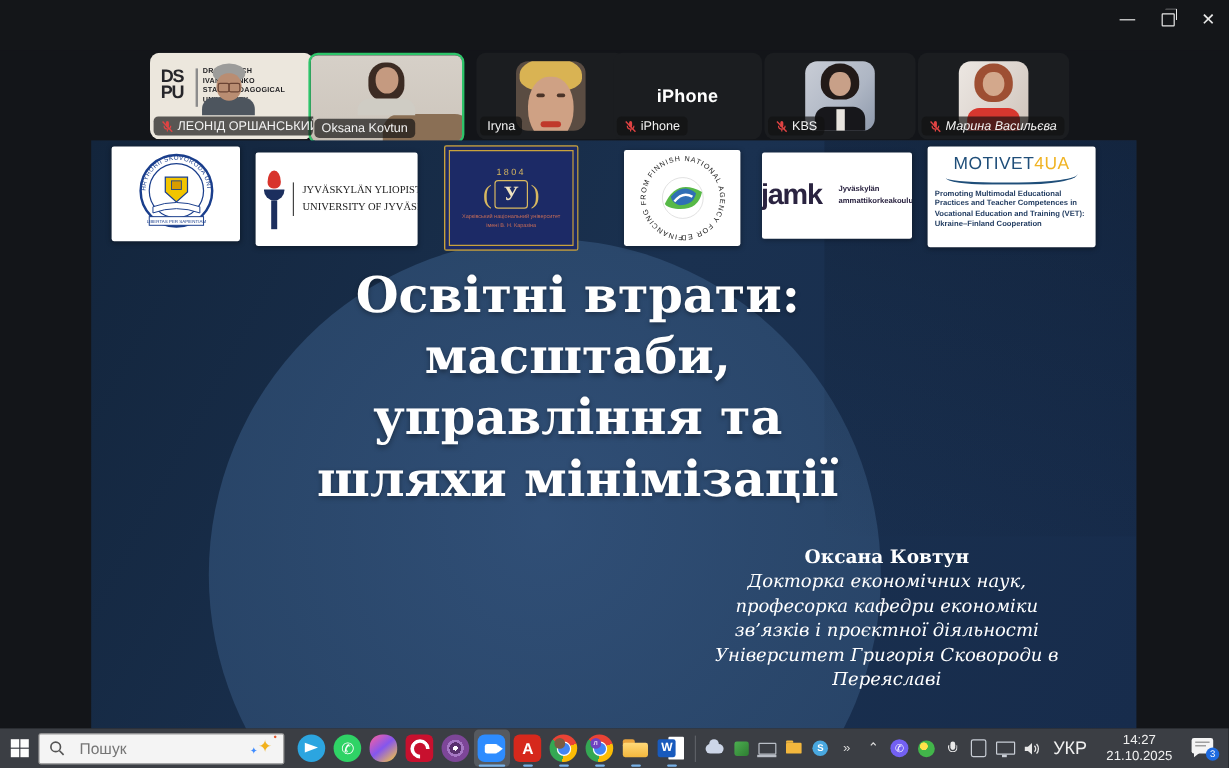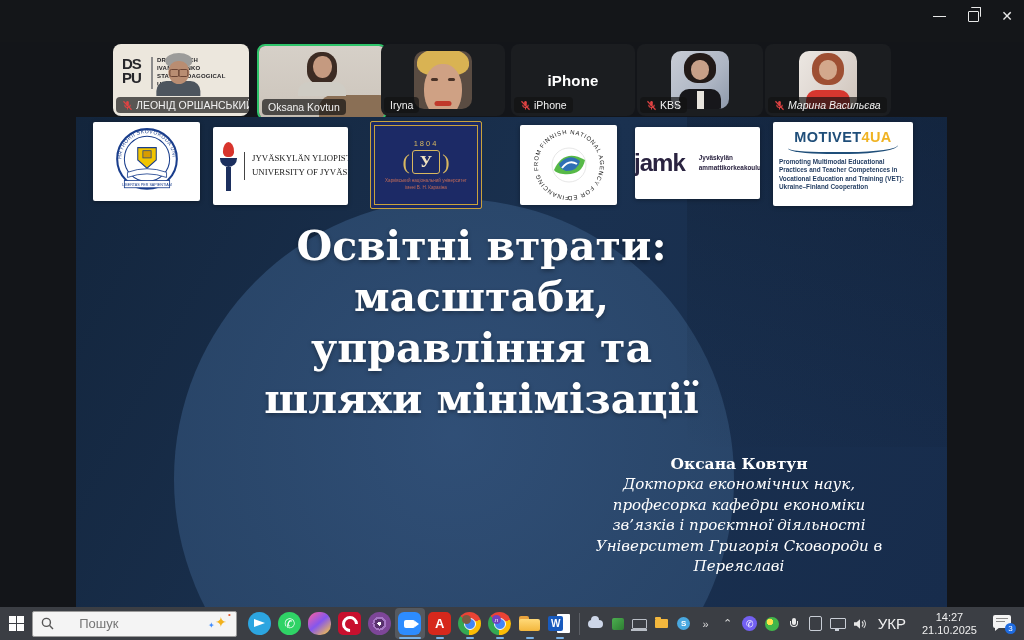--- a/index.html
+++ b/index.html
@@ -61,40 +61,40 @@
   .l3-paren{font-size:22px;color:#d8b860;line-height:1;}
   .l3-u{font-weight:700;font-size:17px;border:1.4px solid #d8b860;border-radius:3px;padding:1px 7px;color:#f0e3c0;}
   .l3-cap{font-size:4.6px;color:#c06a58;text-align:center;line-height:1.4;margin-top:2px;max-width:92px;}
   
   .l5-wrap{display:flex;align-items:center;justify-content:center;height:100%;gap:7px;}
   .jamk{font-weight:900;font-size:24px;letter-spacing:-1px;color:#2a2340;}
   .jamk-bar{width:3.5px;height:24px;background:#e6007e;}
   .jamk-sub{font-size:6.4px;font-weight:700;color:#2a2340;line-height:1.5;}
   
   .l6{display:flex;flex-direction:column;align-items:center;padding:7px 6px;box-sizing:border-box;}
-  .l6-brand{font-weight:700;font-size:14.5px;letter-spacing:.4px;color:#1f4e79;}
+  .l6-brand{font-weight:400;font-size:14.5px;letter-spacing:.4px;color:#1f4e79;}
   .l6-brand .gold{color:#f0b323;}
   .l6-swoosh{width:86%;height:7px;border-bottom:2.6px solid #1f4e79;border-radius:0 0 70% 55%/0 0 14px 9px;margin:0 0 4px;}
   .l6-desc{font-size:6.4px;line-height:1.32;color:#1f3a5f;font-weight:700;}
 
   .slide-title{position:absolute;left:0;right:60px;top:104px;text-align:center;color:#ffffff;
                font-family:"DejaVu Serif","Liberation Serif",serif;font-weight:700;
                font-size:41px;line-height:51px;text-shadow:0 2px 4px rgba(0,0,0,.35);}
   .slide-author{position:absolute;right:8px;top:336px;width:400px;text-align:center;color:#fff;
                 font-family:"DejaVu Serif","Liberation Serif",serif;}
   .author-name{font-weight:700;font-size:15.5px;line-height:21px;}
   .author-line{font-style:italic;font-size:15px;line-height:20.5px;}
 
   
   .taskbar{position:absolute;left:0;top:607px;width:1024px;height:33px;background:#3b3e44;display:flex;align-items:center;}
   .tb-start{width:38px;height:33px;display:flex;align-items:center;justify-content:center;cursor:pointer;}
   .winlogo{width:15px;height:15px;display:grid;grid-template-columns:7px 7px;grid-template-rows:7px 7px;gap:1px;}
   .winlogo i{background:#fdfdfd;}
   .tb-search{width:238px;height:26px;background:#f4f4f4;border:1px solid #9a9a9a;border-radius:2px;
-             display:flex;align-items:center;padding:0 8px;gap:23px;box-sizing:border-box;position:relative;}
+             display:flex;align-items:center;padding:0 8px;gap:10px;box-sizing:border-box;position:relative;}
   .tb-search input{border:none;outline:none;background:transparent;font-size:13px;color:#444;width:130px;font-family:"Liberation Sans",sans-serif;}
   .sparkle{position:absolute;right:9px;top:3px;font-size:14px;color:#f2b11c;line-height:1;}
   .sparkle::after{content:"✦";position:absolute;left:-7px;top:7px;font-size:8px;color:#3f8cff;}
   .sparkle::before{content:"•";position:absolute;right:-4px;top:-4px;font-size:8px;color:#e4572e;}
   .tb-apps{display:flex;align-items:center;margin-left:8px;}
   .appbtn{width:30px;height:31px;display:flex;align-items:center;justify-content:center;position:relative;cursor:pointer;border-radius:4px;}
   .appbtn.running::after{content:"";position:absolute;bottom:0;left:50%;transform:translateX(-50%);width:8px;height:2.5px;background:#79b2e8;border-radius:2px;}
   .appbtn.activeapp{background:#55595f;}
   .appbtn.activeapp::after{content:"";position:absolute;bottom:0;left:50%;transform:translateX(-50%);width:22px;height:2.5px;background:#79b2e8;border-radius:2px;}
   .ic{width:23px;height:23px;border-radius:50%;position:relative;}
@@ -162,21 +162,21 @@
         <span class="wc-restore"></span>
       </div>
     <div class="wc">
         <span class="wc-x">✕</span>
       </div>
   </div>
 </div>
 
 <div>
 
-  <div class="tile" style="left:113px;width:136px;">
+  <div class="tile" style="left:125px;width:136px;">
     <div class="banner">
       <div class="dspu">DSPU</div>
       <div class="banner-sep"></div>
       <div class="banner-lines">
         <div>DROHOBYCH</div>
         <div>IVAN FRANKO</div>
         <div>STATE PEDAGOGICAL</div>
         <div>UNIVERSITY</div>
       </div>
     </div>
@@ -205,21 +205,21 @@
     <div class="bust" style="left:50%;top:6px;transform:translateX(-50%);width:48px;">
       <div class="hair" style="width:30px;height:32px;background:#3c2b23;margin:0 auto;border-radius:46% 46% 40% 40%;"></div>
       <div class="face" style="width:19px;height:22px;background:#c59a80;margin:-28px auto 0;position:relative;z-index:2;"></div>
       <div class="torso" style="width:48px;height:14px;background:#cfccc4;margin:4px auto 0;"></div>
     </div>
     <div class="name-pill">
       <span>Oksana Kovtun</span>
     </div>
   </div>
 
-  <div class="tile" style="left:381px;width:124px;">
+  <div class="tile" style="left:397px;width:124px;">
     <div class="avatar" style="background:#5a4c42;">
       <div style="position:absolute;left:3px;top:-3px;right:3px;height:28px;background:#d9b353;border-radius:50% 50% 38% 38%;"></div>
       <div style="position:absolute;left:10px;top:13px;right:10px;bottom:-9px;background:#cfa184;border-radius:46% 46% 50% 50%;"></div>
       <i style="position:absolute;left:17px;top:27px;width:7px;height:2.5px;background:#4a3328;border-radius:2px;"></i>
       <i style="position:absolute;right:17px;top:27px;width:7px;height:2.5px;background:#4a3328;border-radius:2px;"></i>
       <i style="position:absolute;left:50%;bottom:3px;transform:translateX(-50%);width:17px;height:5px;background:#c0392b;border-radius:3px;"></i>
     </div>
     <div class="name-pill">
       <span>Iryna</span>
     </div>

